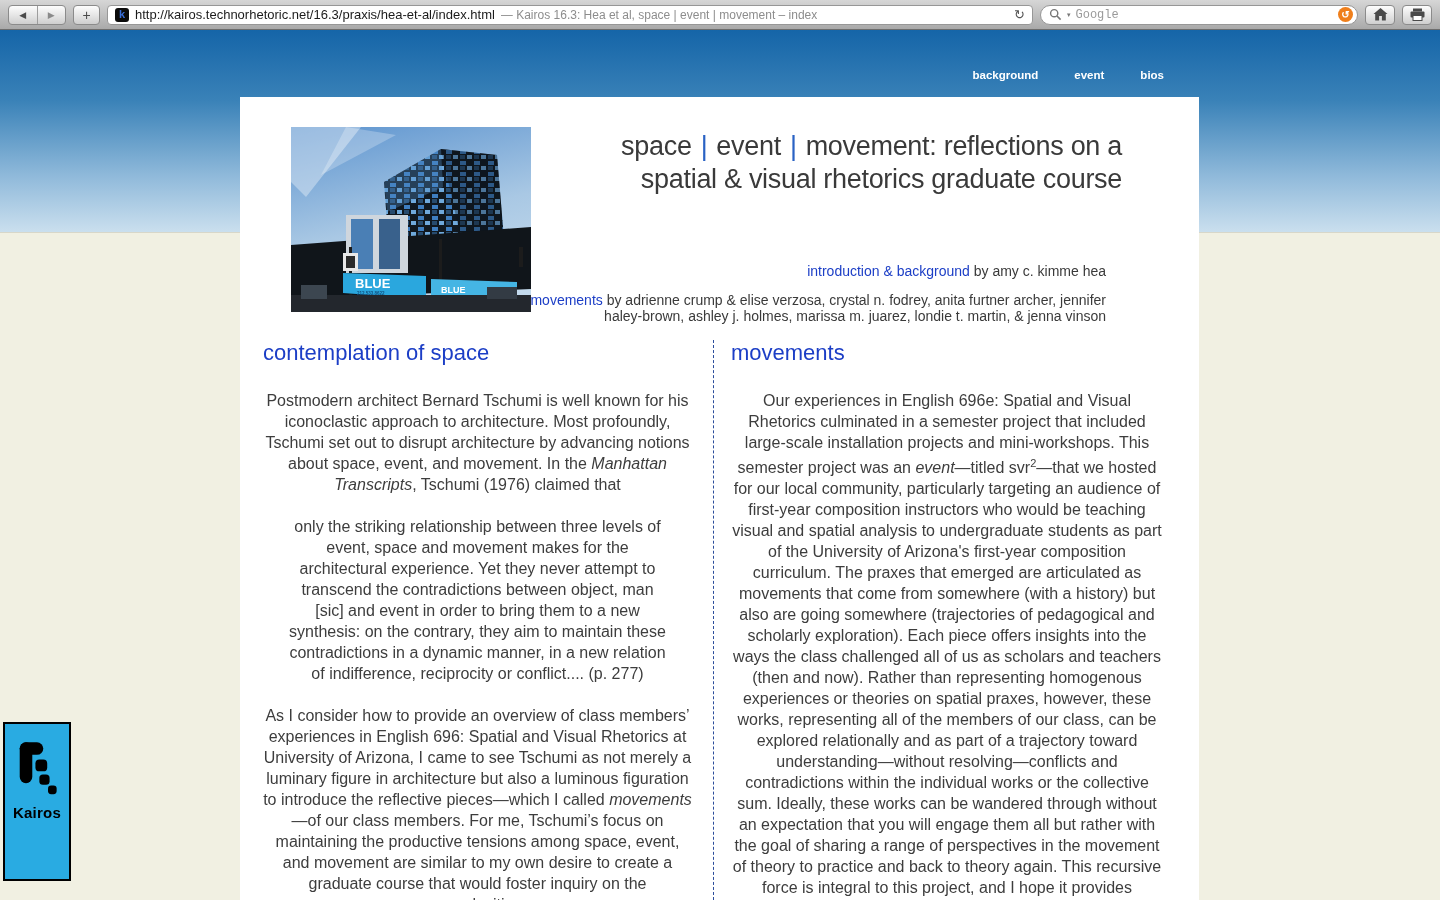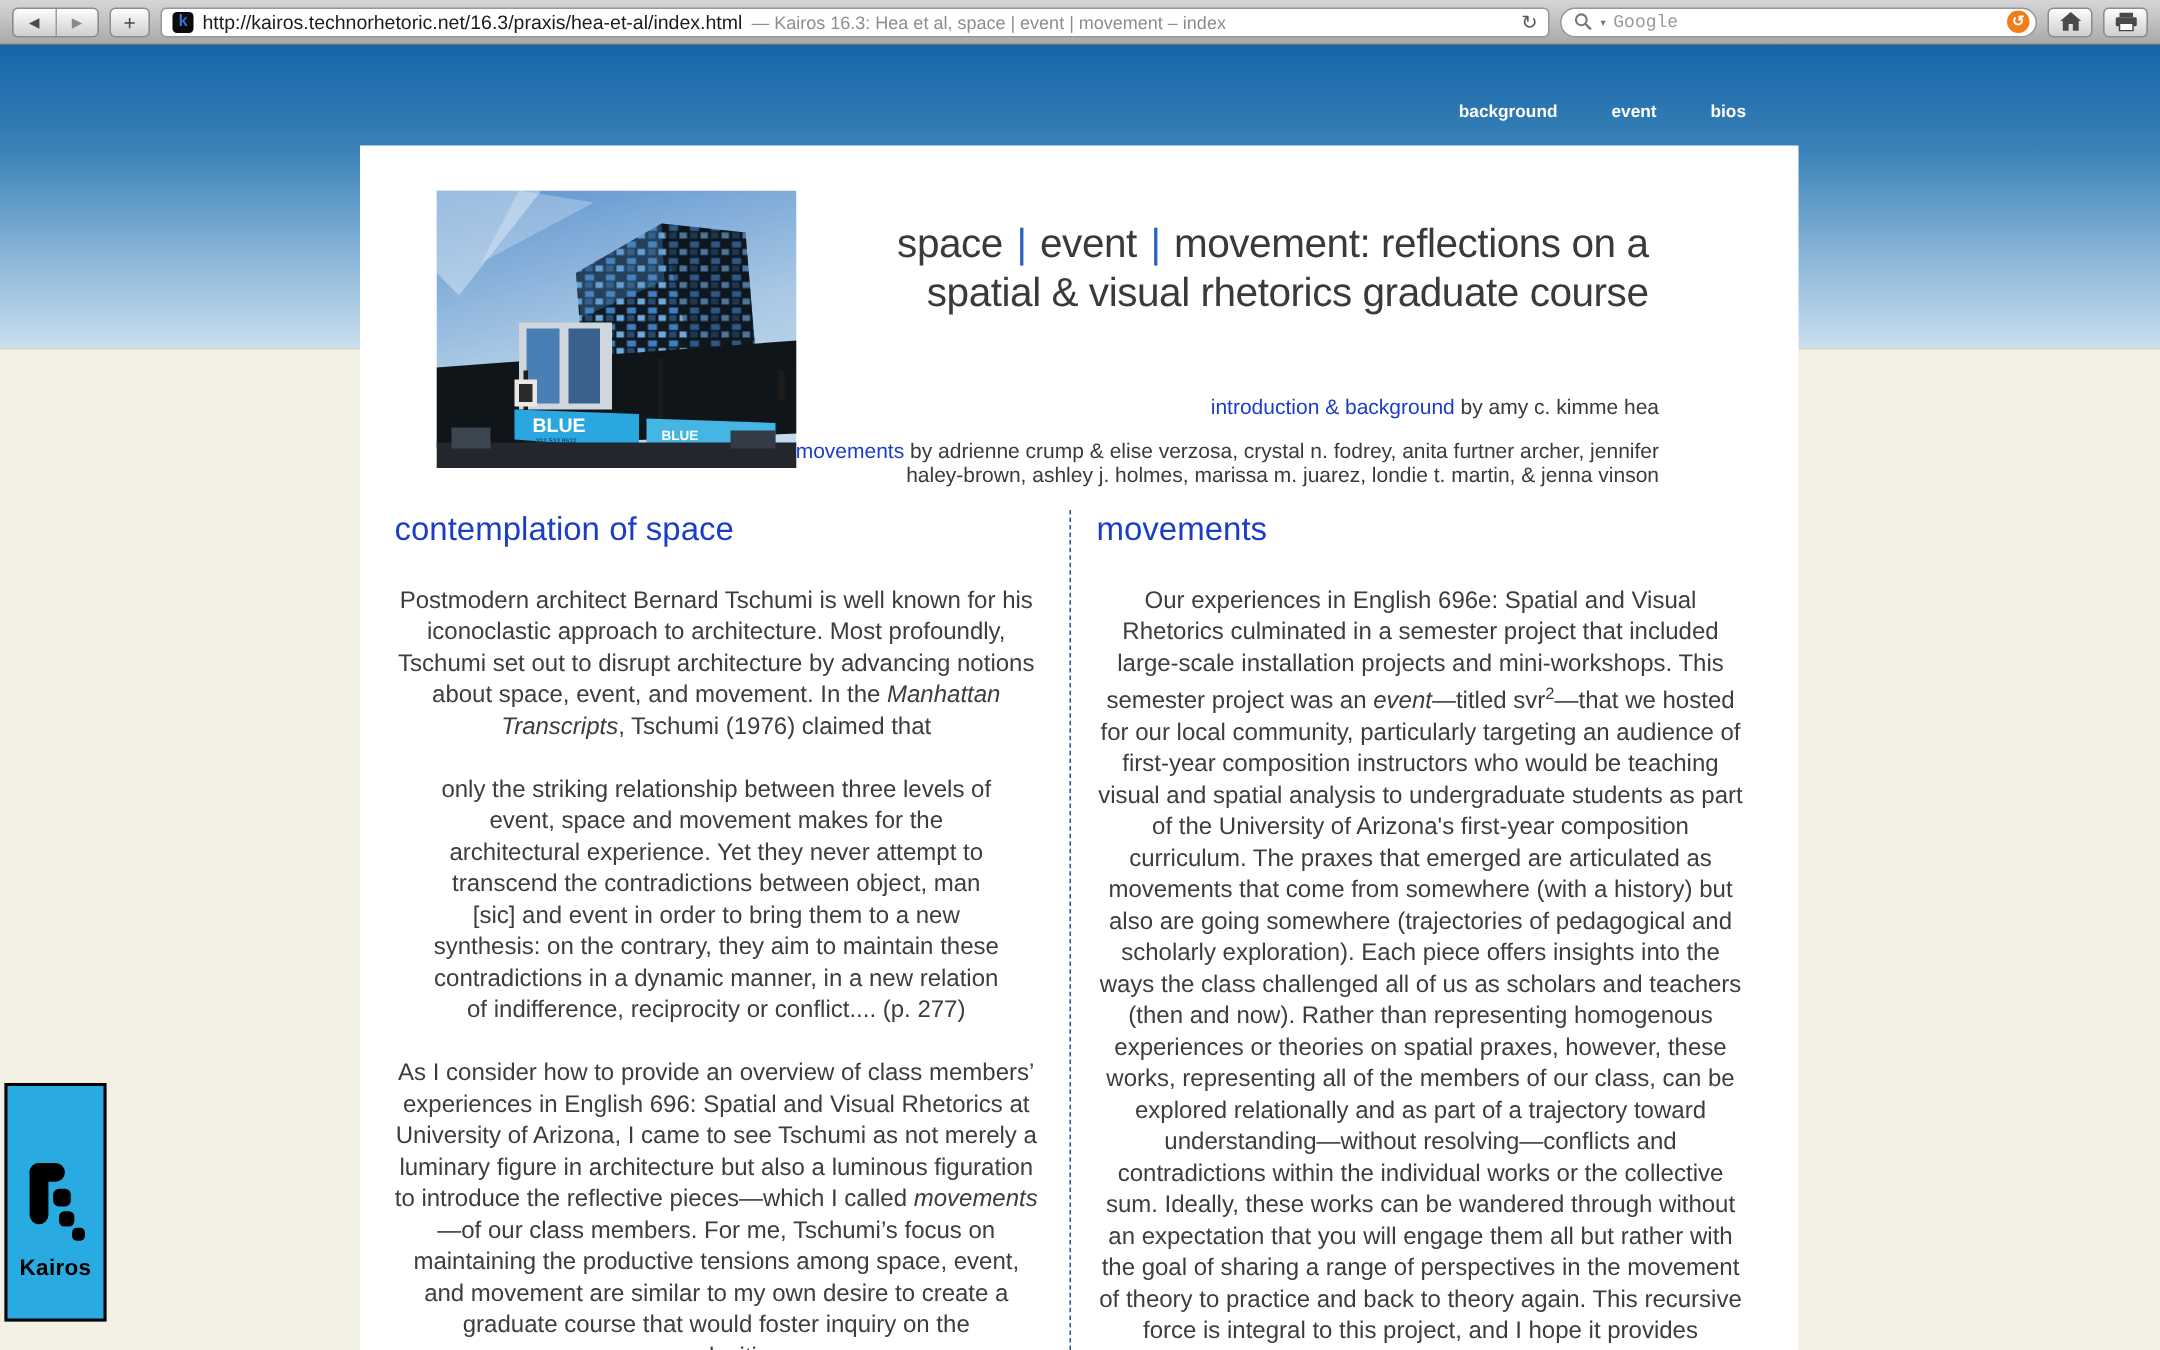--- a/index.html
+++ b/index.html
@@ -44,44 +44,44 @@
     background:linear-gradient(180deg,#1565a8 0%,#3a82b8 35%,#8fb9da 72%,#cadfee 100%);
     border-bottom:1px solid #d8d7c9; }
   .sitenav { position:absolute; top:69px; right:276px; display:flex; gap:36px; }
   .sitenav span { color:#fff; font-weight:bold; font-size:11.5px; cursor:pointer; }
 
   
   .page { position:absolute; top:97px; left:240px; width:959px; height:803px;
     background:#ffffff; overflow:hidden; }
   .photo { position:absolute; top:30px; left:51px; width:240px; height:185px; }
 
-  .masthead-title { position:absolute; top:33px; right:100px; width:640px;
+  .masthead-title { position:absolute; top:33px; right:77px; width:640px;
     text-align:right; font-size:27px; line-height:33px; color:#3a3a3a;
-    letter-spacing:-0.3px;margin-top:16px; }
+    letter-spacing:-0.3px; }
   .masthead-title .pipe { color:#2a62c4; margin:0 9px; }
 
   .byline { position:absolute; top:154px; right:93px; width:580px;
     text-align:right; font-size:14px; line-height:16.5px; color:#3a3a3a; }
   .byline p { margin:12px 0 3px; }
   .byline .blnk { color:#1c3ec6; cursor:pointer; }
 
   .cols { position:absolute; top:243px; left:0; right:0; bottom:0;
     display:flex; }
   .col-left { width:473px; flex:0 0 auto; padding:0 21px 0 23px; }
   .col-right { flex:1; border-left:1px dashed #2b4d9b; padding:0 36px 0 17px; }
   .col-heading { font-size:22px; font-weight:400; color:#1c3ec6; margin:0 0 24px; }
   .cols p, .cols blockquote { font-size:16px; line-height:21px; color:#3d3d3d;
     margin:0 0 21px;text-align:center; }
   .cols blockquote { margin:0 26px 21px 26px; }
   .cols sup { font-size:11px; }
 
   
   .kairos-logo { position:absolute; top:722px; left:3px; width:68px; height:159px;
     background:#29abe2; border:2px solid #000; display:flex; flex-direction:column;
-    align-items:center; justify-content:flex-end; padding-bottom:25px; }
+    align-items:center; justify-content:flex-end; padding-bottom:58px; }
   .kairos-logo svg { width:44px; height:62px; margin-bottom:4px; }
   .kairos-word { font-size:15px; font-weight:bold; color:#000; letter-spacing:0.2px; }
 </style>
 </head>
 <body>
 
 <div id="viewport">
 
   <div class="chrome">
     <div class="bezel navcap">

